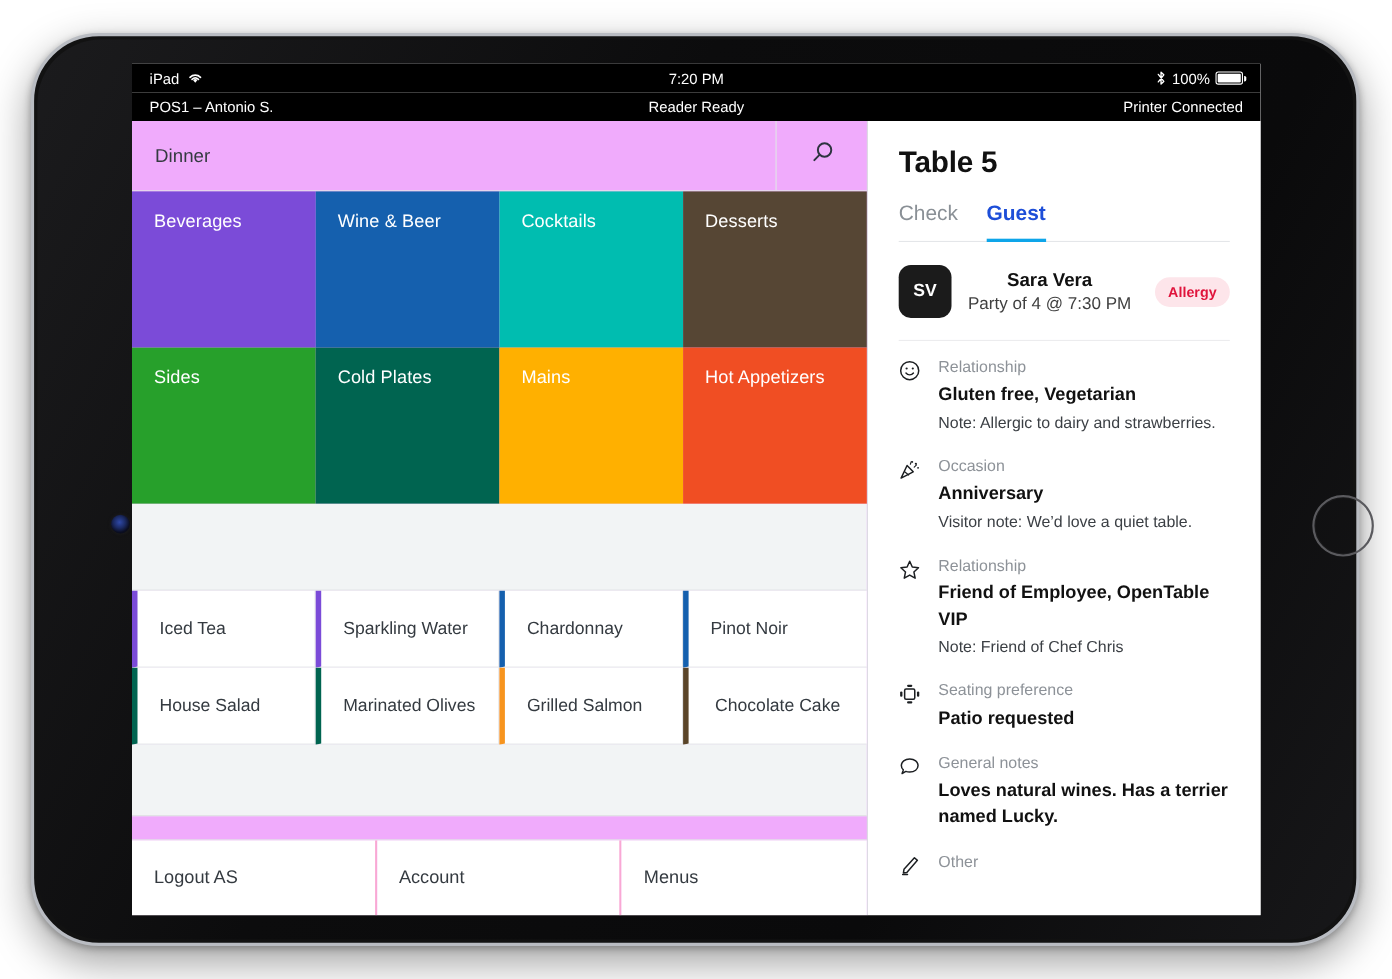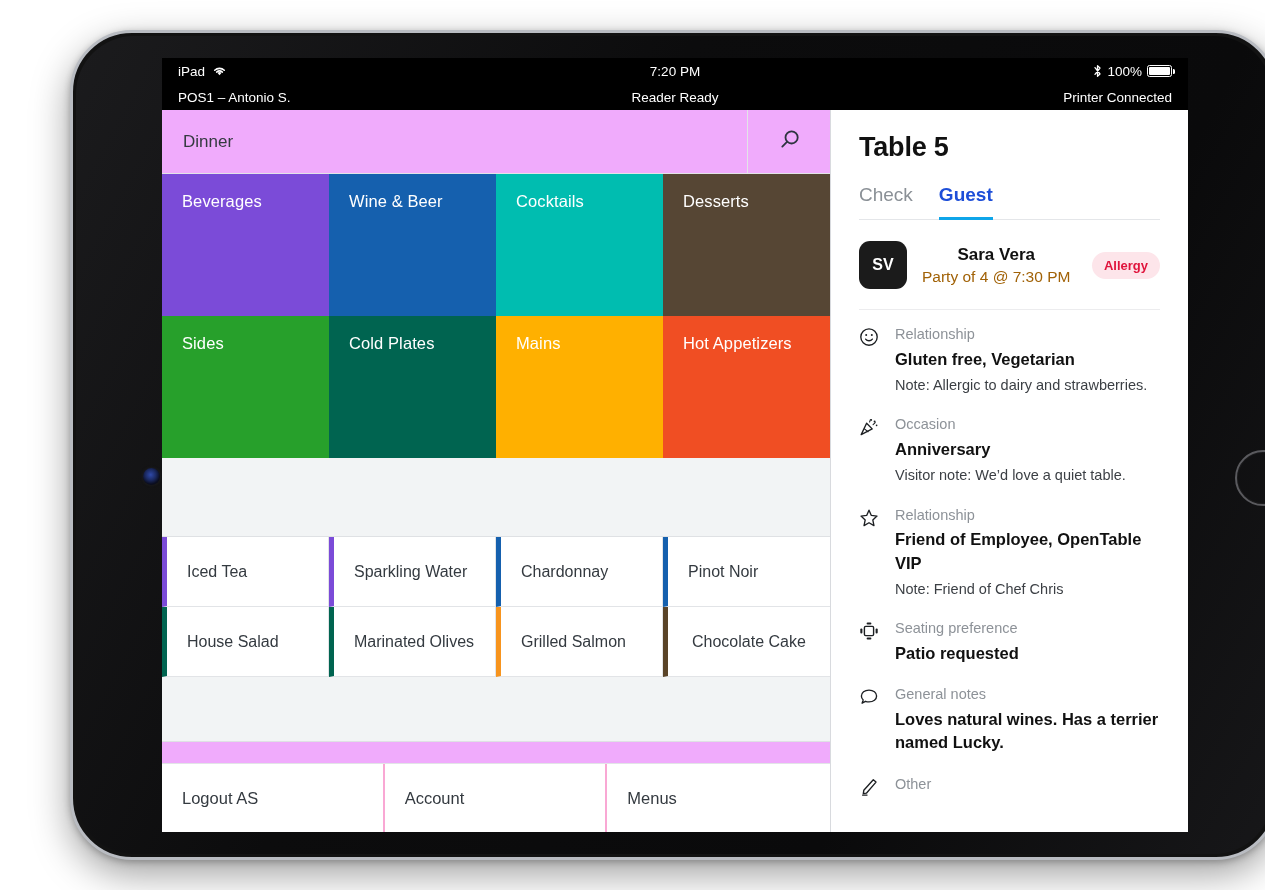--- a/index.html
+++ b/index.html
@@ -4,21 +4,21 @@
 <style>
   * { box-sizing: border-box; margin: 0; padding: 0; }
   html, body {
     width: 1265px; height: 890px;
     background: #ffffff;
     font-family: "Liberation Sans", sans-serif;
     overflow: hidden;
   }
 
   
-  #stage { position: relative; width: 1136px; height: 890px; background: #fff; margin-left: 42px; }
+  #stage { position: relative; width: 1136px; height: 890px; background: #fff; }
 
   .tablet-outer {
     position: absolute; left: 28px; top: 30px;
     width: 1208px; height: 830px;
     border-radius: 62px;
     background: #121212;
     border: 3px solid #b9bcc2;
     box-shadow: 0 14px 38px rgba(0,0,0,.38), 0 2px 7px rgba(0,0,0,.25);
   }
   .tablet-inner-shade {
@@ -140,21 +140,21 @@
   }
   .tab.active { color: #1d4ed8; font-weight: 700; border-bottom: 3px solid #0ea5e9; }
 
   .guest-head { display: flex; align-items: center; gap: 15px; padding: 21px 0 20px 0; border-bottom: 1px solid #ececee; text-align: center; }
   .avatar {
     width: 48px; height: 48px; border-radius: 11px; background: #1b1b1b;
     color: #fff; font-size: 16px; font-weight: 700;
     display: flex; align-items: center; justify-content: center; flex: 0 0 auto;
   }
   .gname { font-size: 17px; font-weight: 700; color: #111; }
-  .gmeta { font-size: 15.5px; color: #a16207; margin-top: 3px; }
+  .gmeta { font-size: 15.5px; color: #404040; margin-top: 3px; }
   .badge {
     margin-left: auto; background: #fde5ea; color: #e0143c;
     font-size: 13px; font-weight: 600; padding: 6px 12px; border-radius: 999px;
   }
 
   .detail-list { padding-top: 15px; overflow: hidden; }
   .detail { display: flex; gap: 14px; margin-bottom: 20px; }
   .dicon { width: 22px; flex: 0 0 22px; padding-top: 2px; color: #1c1f22; }
   .dlabel { font-size: 14.5px; color: #8d9298; line-height: 1.35; }
   .dvalue { font-size: 16.5px; font-weight: 700; color: #111; margin-top: 3px; line-height: 1.42; }

